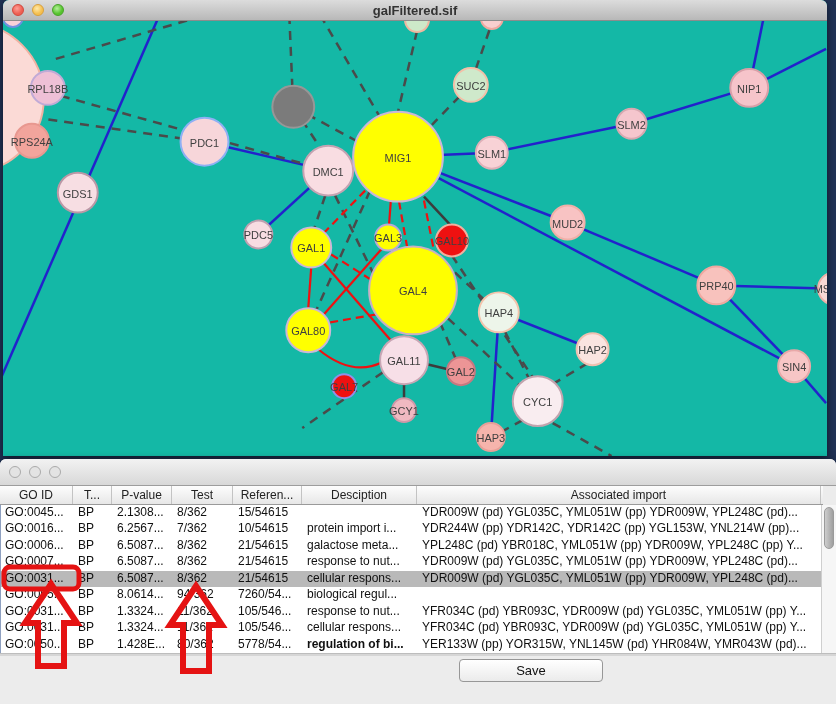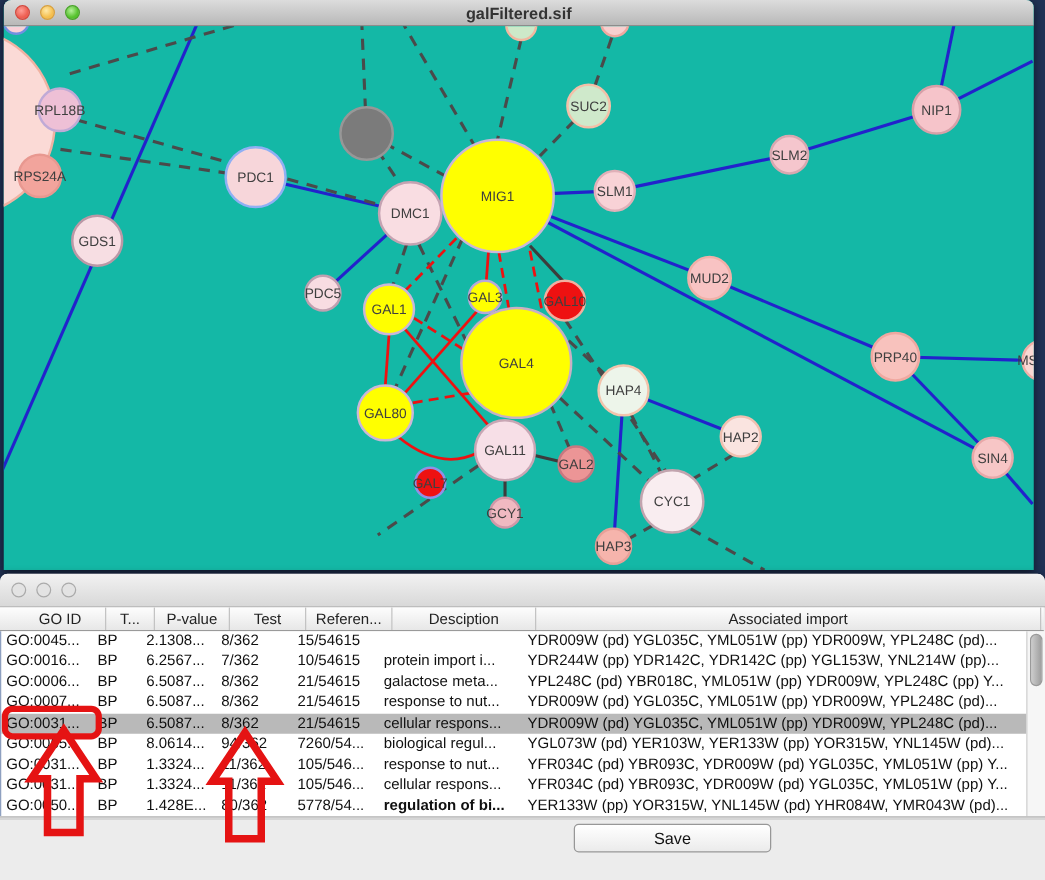--- a/index.html
+++ b/index.html
@@ -17,37 +17,37 @@
   .light.yellow{background:radial-gradient(circle at 40% 35%,#ffe9a8,#f5bf4f 60%);border:1px solid #d9a03c;}
   .light.green{background:radial-gradient(circle at 40% 35%,#b5f09a,#56c32e 60%);border:1px solid #47a327;}
   .light.inactive{background:#e3e3e3;border:1px solid #aaaaaa;}
   #net-canvas{position:absolute;left:0;top:21px;width:824px;height:435px;}
   
   #noa-window{left:0;top:459px;width:836px;height:245px;background:#ececec;border-radius:6px 6px 0 0;}
   #noa-window .titlebar{height:26px;background:linear-gradient(#f2f2f2,#d8d8d8);border-bottom:1px solid #9d9d9d;}
   #noa-window .title{font-size:13px;font-weight:bold;color:#8a8a8a;}
   #noa-window .lights{top:7px;}
   .thead{position:absolute;left:0;top:27px;width:823px;height:18px;display:flex;
-         background:linear-gradient(#fdfdfd,#e7e7e7);border-bottom:1px solid #9a9a9a;font-size:12px;color:#222;padding-left:12px;}
+         background:linear-gradient(#fdfdfd,#e7e7e7);border-bottom:1px solid #9a9a9a;font-size:12px;color:#222;}
   .th{box-sizing:border-box;border-right:1px solid #c3c3c3;display:flex;align-items:center;justify-content:center;
       white-space:nowrap;overflow:hidden;}
   .tbody{position:absolute;left:0;top:46px;width:821px;height:148px;background:#ffffff;overflow:hidden;
          border-left:1px solid #8ea0c0;}
   .tr{display:flex;height:16.45px;font-size:12px;color:#101010;}
   .tr.selected{background:#b9b9b9;}
   .td{box-sizing:border-box;padding-left:4px;white-space:nowrap;overflow:hidden;flex-shrink:0;}
   .vscroll{position:absolute;right:0;top:46px;width:15px;height:149px;background:#f6f6f6;
            border-left:1px solid #cfcfcf;box-sizing:border-box;}
   .vthumb{position:absolute;left:2px;top:2px;width:10px;height:42px;border-radius:6px;
           background:linear-gradient(90deg,#cdcdcd,#9f9f9f);border:1px solid #9a9a9a;box-sizing:border-box;}
   .table-bottom{position:absolute;left:0;top:194px;width:836px;height:2px;background:#d6d6d6;border-top:1px solid #bdbdbd;}
   .btn{position:absolute;top:200px;height:23px;border:1px solid #979797;border-radius:4px;
        background:linear-gradient(#ffffff,#ebebeb);font-size:13px;color:#111;text-align:center;
        line-height:21px;box-sizing:border-box;font-family:"Liberation Sans",sans-serif;}
-  #save-btn{left:459px;width:158px;}
+  #save-btn{left:459px;width:144px;}
   #cancel-btn{left:681px;width:145px;}
   
   #annotations{position:absolute;left:0;top:0;width:836px;height:704px;pointer-events:none;z-index:60;}
   .node-label{font-size:11px;fill:#3f3f3f;}
 </style>
 </head>
 <body>
 
 <div class="window" id="net-window">
   <div class="titlebar">
@@ -240,21 +240,20 @@
         <div class="td" style="width: 115px;">cellular respons...</div>
         <div class="td" style="width: 404px;">YDR009W (pd) YGL035C, YML051W (pp) YDR009W, YPL248C (pd)...</div>
       </div>
       <div class="tr">
         <div class="td" style="width: 73px;">GO:0065...</div>
         <div class="td" style="width: 39px;">BP</div>
         <div class="td" style="width: 60px;">8.0614...</div>
         <div class="td" style="width: 61px;">94/362</div>
         <div class="td" style="width: 69px;">7260/54...</div>
         <div class="td" style="width: 115px;">biological regul...</div>
-        <div class="td" style="width: 404px;">YGL073W (pd) YER103W, YER133W (pp) YOR315W, YNL145W (pd)...</div>
       </div>
       <div class="tr">
         <div class="td" style="width: 73px;">GO:0031...</div>
         <div class="td" style="width: 39px;">BP</div>
         <div class="td" style="width: 60px;">1.3324...</div>
         <div class="td" style="width: 61px;">11/362</div>
         <div class="td" style="width: 69px;">105/546...</div>
         <div class="td" style="width: 115px;">response to nut...</div>
         <div class="td" style="width: 404px;">YFR034C (pd) YBR093C, YDR009W (pd) YGL035C, YML051W (pp) Y...</div>
       </div>

